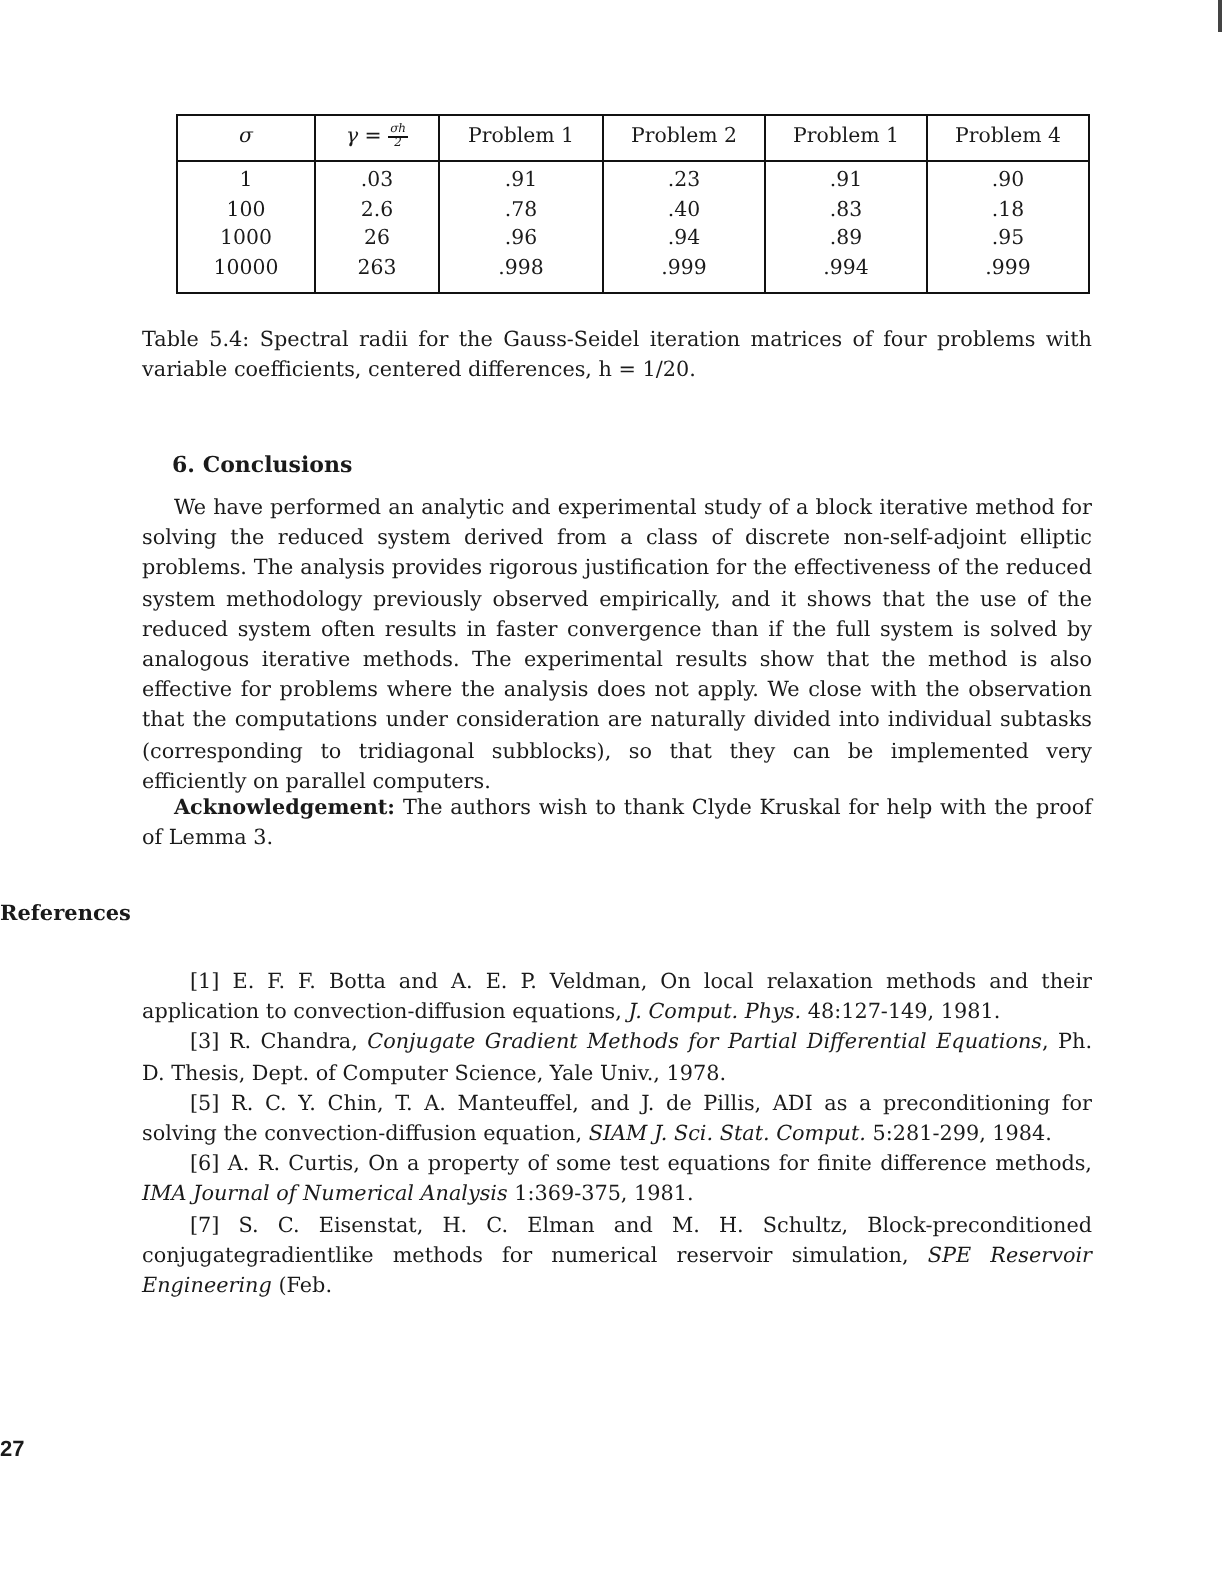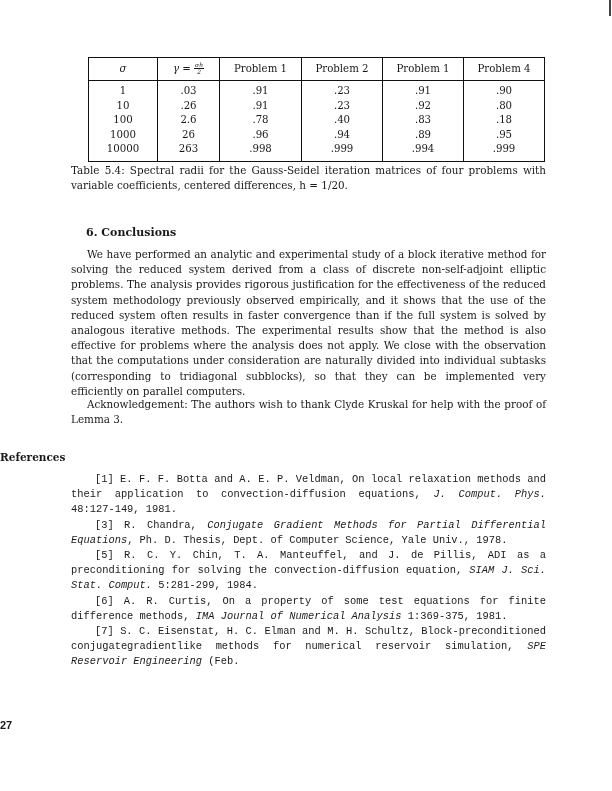--- a/index.html
+++ b/index.html
@@ -21,23 +21,23 @@
   .frac { display: inline-block; vertical-align: middle; font-size: 6px; line-height: 6px; text-align: center; font-style: italic; }
   .frac span { display: block; }
   .frac .num { border-bottom: 0.8px solid #111; padding: 0 1px; }
 
   .text { position: absolute; left: 71px; width: 475px; font-size: 10.4px; line-height: 15.2px; text-align: justify; }
   .caption { top: 163px; }
   .caption b { font-weight: normal; }
   .sec-title { position: absolute; left: 86px; top: 226px; font-size: 11px; font-weight: bold; }
   .para { top: 247px; text-indent: 16px; }
   .ack { top: 397px; text-indent: 16px; }
-  .ack b { font-weight: normal; }
+  .ack b { font-weight: bold; }
   .refs-title { position: absolute; left: 0; width: 612px; top: 451px; font-size: 10.5px; font-weight: bold; }
-  .refs { top: 472px; font-family: Liberation Mono, monospace; }
+  .refs { top: 484px; }
   .ref { text-indent: 24px; margin: 0; }
   .it { font-style: italic; }
   .pageno { position: absolute; left: 0; width: 612px; top: 719px; text-align: left;
             font-family: "Liberation Sans", sans-serif; font-size: 11px; font-weight: bold; }
   .edge { position: absolute; left: 609px; top: 0; width: 2px; height: 16px; background: #444; }
 </style>
 </head>
 <body>
 
 <div class="page">
@@ -60,28 +60,20 @@
       </tr>
     </thead>
     <tbody id="tbody">
         <tr>
           <td class="c0">1</td>
           <td class="c1">.03</td>
           <td class="c2">.91</td>
           <td class="c3">.23</td>
           <td class="c4">.91</td>
           <td class="c5">.90</td>
-        </tr>
-        <tr>
-          <td class="c0">10</td>
-          <td class="c1">.26</td>
-          <td class="c2">.91</td>
-          <td class="c3">.23</td>
-          <td class="c4">.92</td>
-          <td class="c5">.80</td>
         </tr>
         <tr>
           <td class="c0">100</td>
           <td class="c1">2.6</td>
           <td class="c2">.78</td>
           <td class="c3">.40</td>
           <td class="c4">.83</td>
           <td class="c5">.18</td>
         </tr>
         <tr>

